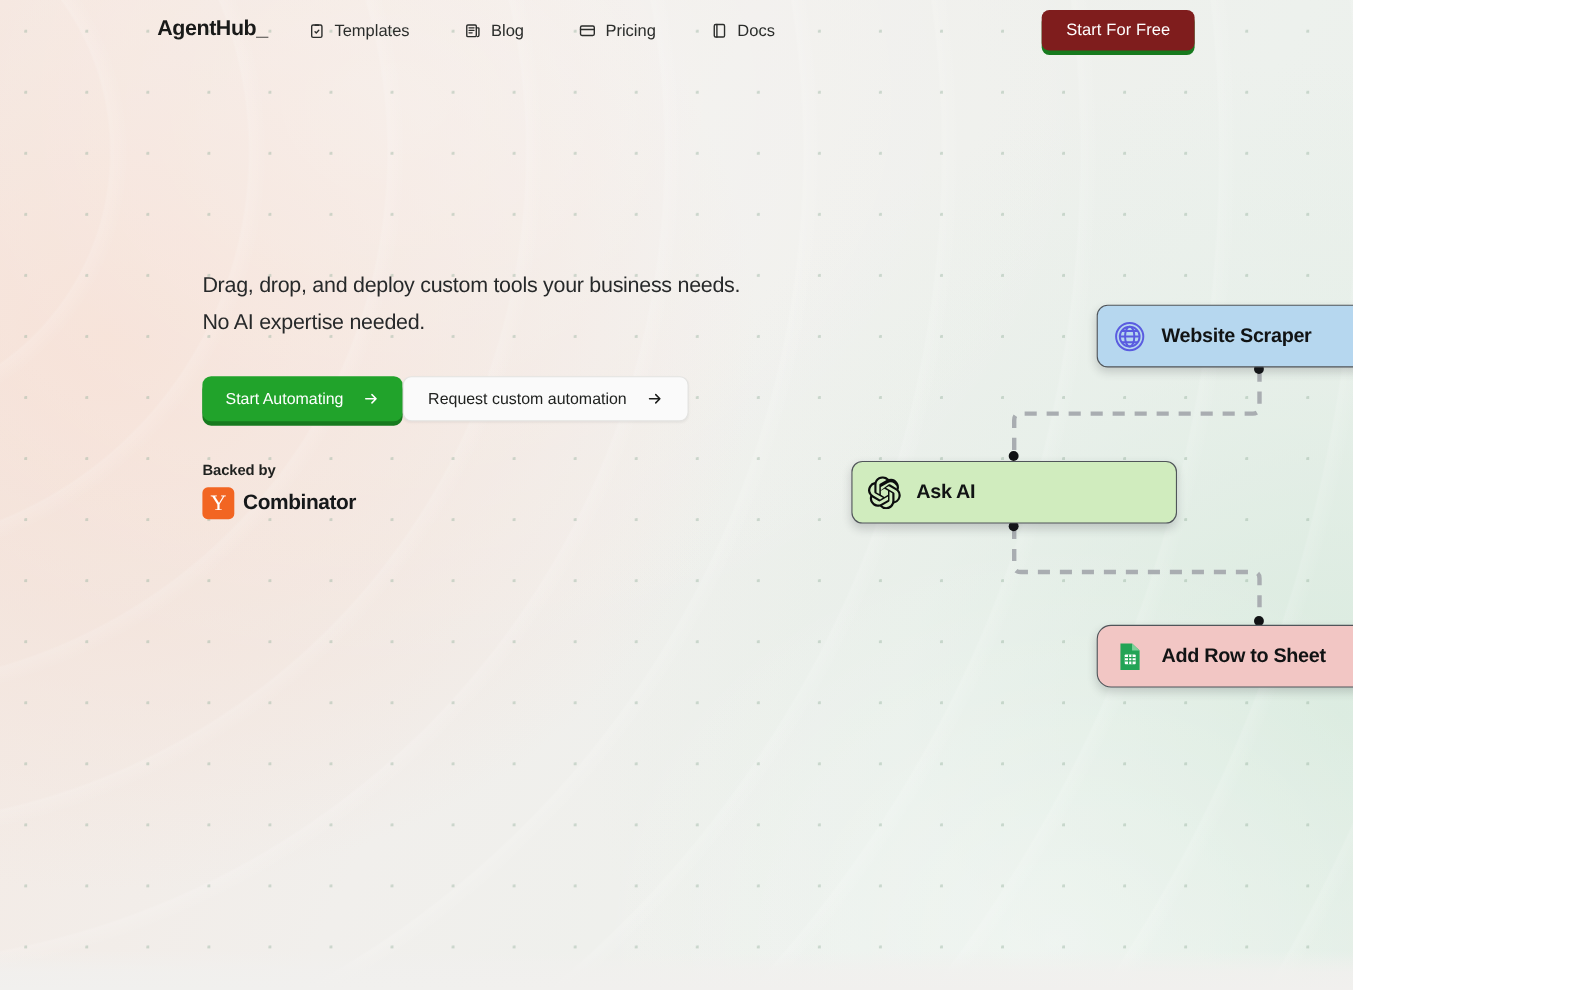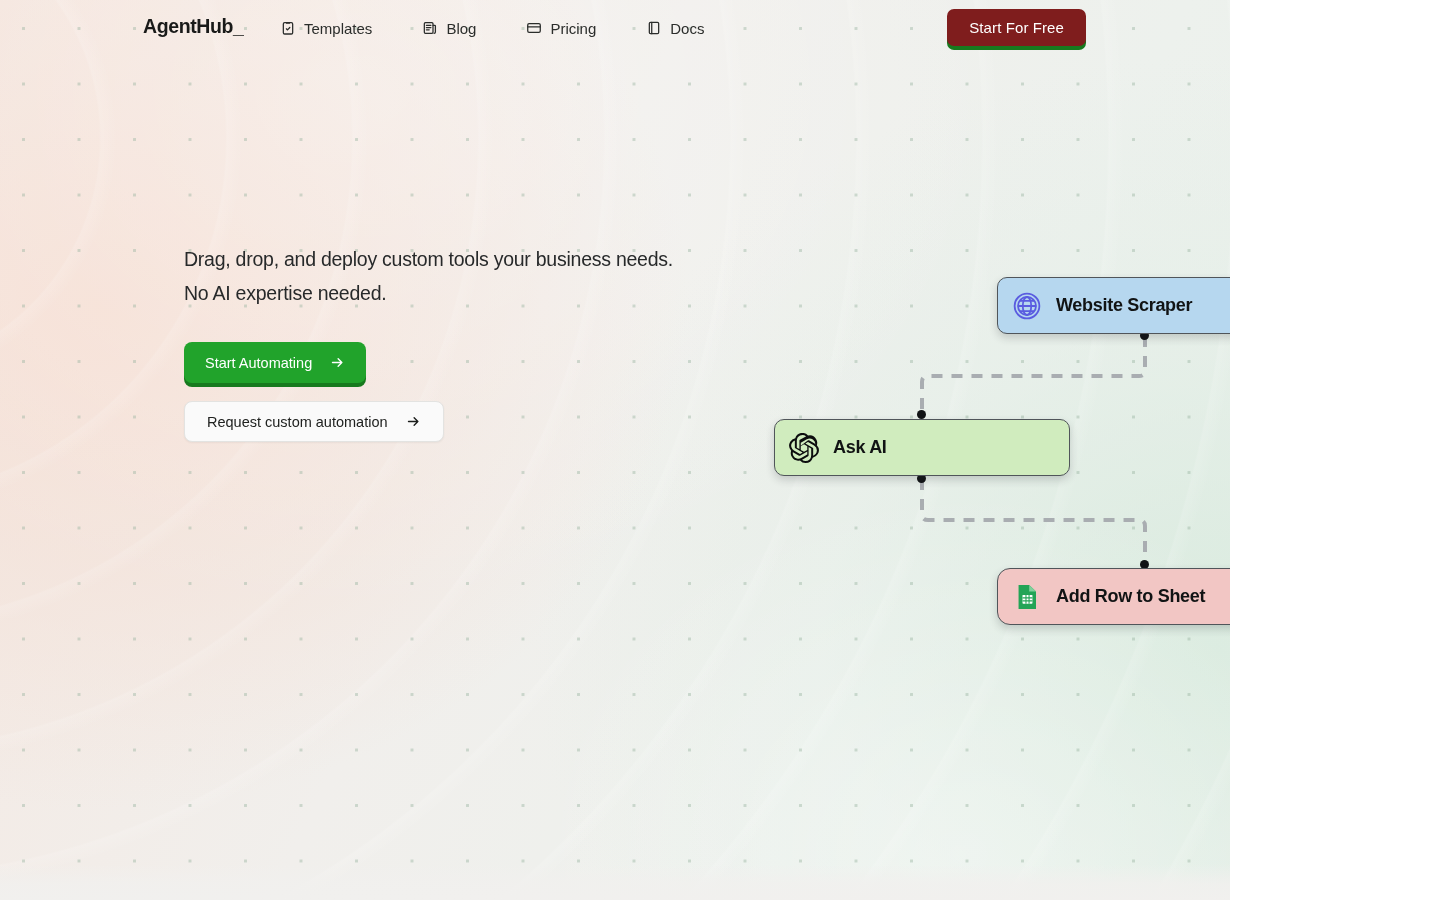--- a/index.html
+++ b/index.html
@@ -109,21 +109,21 @@
 
   .subhead {
     margin-top: 37px;
     font-size: 19.5px;
     line-height: 1.72;
     color: #27292a;
     letter-spacing: -0.25px;
     max-width: 560px;
   }
 
-  .btn-row { margin-top: 32px; display: flex; gap: 18px; align-items: flex-start; flex-direction: column; }
+  .btn-row { margin-top: 32px; display: flex; align-items: flex-start; }
 
   .btn {
     display: inline-flex; align-items: center; justify-content: center;
     gap: 18px;
     height: 41px;
     border-radius: 8px;
     font-size: 14.5px;
     font-family: "Liberation Sans", sans-serif;
     cursor: pointer;
     white-space: nowrap;
@@ -274,20 +274,27 @@
         <span>Request custom automation</span>
         <span class="arrow">
           <svg viewBox="0 0 24 24" fill="none" stroke="#1b1d1b" stroke-width="2.2" stroke-linecap="round" stroke-linejoin="round">
             <path d="M4 12h15M13 6l6 6-6 6"></path>
           </svg>
         </span>
       </button>
 
     </div>
 
+    <div class="backed">
+      <div class="backed-label">Backed by</div>
+      <div class="backed-row">
+        <div class="yc-mark">Y</div>
+        <div class="yc-text">Combinator</div>
+      </div>
+    </div>
 
   </div>
 
   <div class="canvas">
     <svg xmlns="http://www.w3.org/2000/svg" aria-hidden="true">
 
       <path d="M1145 336 L1145 370 Q1145 376 1139 376 L928 376 Q922 376 922 382 L922 414" fill="none" stroke="#a9adb1" stroke-width="4" stroke-dasharray="11 9" stroke-linecap="butt"></path>
 
       <path d="M922 479 L922 514 Q922 520 928 520 L1139 520 Q1145 520 1145 526 L1145 565" fill="none" stroke="#a9adb1" stroke-width="4" stroke-dasharray="11 9" stroke-linecap="butt"></path>
     </svg>

